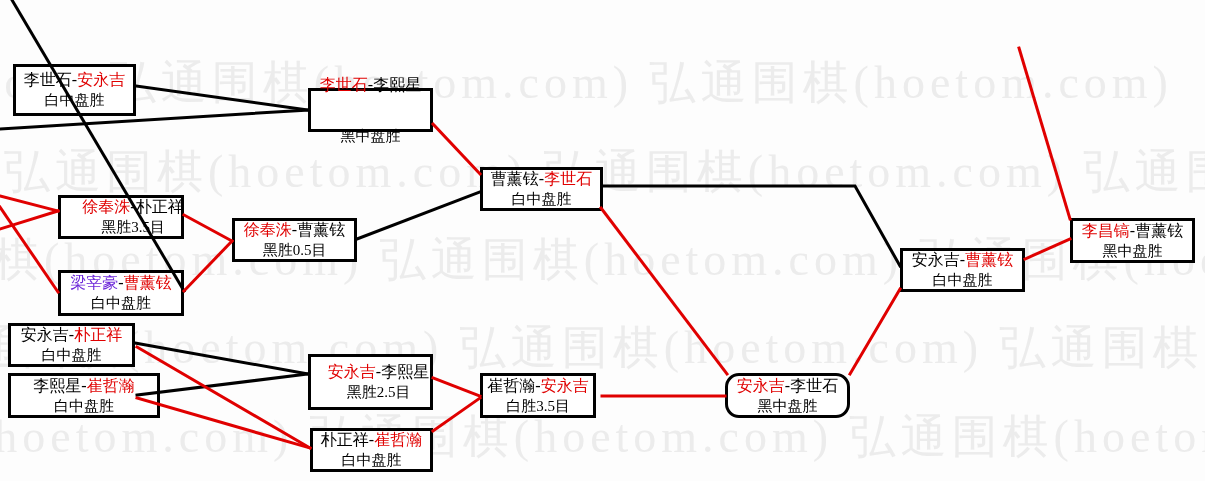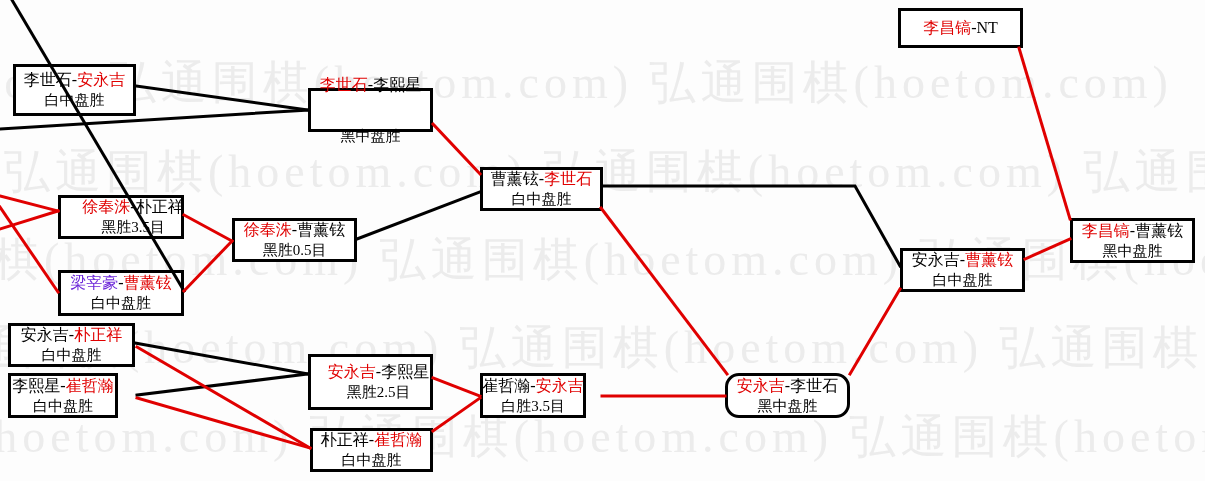--- a/index.html
+++ b/index.html
@@ -63,54 +63,50 @@
   <div class="match" style="left:58px;top:270px;width:126px;height:46px;">
     <div class="names"><span style="color: #6d28d9;">梁宰豪</span><span>-</span><span style="color: rgb(224, 0, 0);">曹薰铉</span></div>
     <div class="result">白中盘胜</div>
   </div>
 
   <div class="match" style="left:8px;top:323px;width:127px;height:44px;">
     <div class="names"><span style="color: rgb(0, 0, 0);">安永吉</span><span>-</span><span style="color: rgb(224, 0, 0);">朴正祥</span></div>
     <div class="result">白中盘胜</div>
   </div>
 
-  <div class="match" style="left:8px;top:373px;width:110px;height:45px;">
+  <div class="match" style="left:8px;top:373px;width:152px;height:45px;">
     <div class="names"><span style="color: rgb(0, 0, 0);">李熙星</span><span>-</span><span style="color: rgb(224, 0, 0);">崔哲瀚</span></div>
     <div class="result">白中盘胜</div>
   </div>
 
   <div class="match" style="left:308px;top:354px;width:125px;height:56px;padding-left:16px;">
     <div class="names"><span style="color: rgb(224, 0, 0);">安永吉</span><span>-</span><span style="color: rgb(0, 0, 0);">李熙星</span></div>
     <div class="result">黑胜2.5目</div>
   </div>
 
-  <div class="match" style="left:480px;top:373px;width:106px;height:45px;">
+  <div class="match" style="left:480px;top:373px;width:116px;height:45px;">
     <div class="names"><span style="color: rgb(0, 0, 0);">崔哲瀚</span><span>-</span><span style="color: rgb(224, 0, 0);">安永吉</span></div>
     <div class="result">白胜3.5目</div>
   </div>
 
   <div class="match" style="left:310px;top:428px;width:123px;height:44px;">
     <div class="names"><span style="color: rgb(0, 0, 0);">朴正祥</span><span>-</span><span style="color: rgb(224, 0, 0);">崔哲瀚</span></div>
     <div class="result">白中盘胜</div>
   </div>
 
   <div class="match" style="left:725px;top:373px;width:125px;height:45px;border-radius:14px;">
     <div class="names"><span style="color: rgb(224, 0, 0);">安永吉</span><span>-</span><span style="color: rgb(0, 0, 0);">李世石</span></div>
     <div class="result">黑中盘胜</div>
   </div>
 
   <div class="match" style="left:900px;top:248px;width:125px;height:44px;">
     <div class="names"><span style="color: rgb(0, 0, 0);">安永吉</span><span>-</span><span style="color: rgb(224, 0, 0);">曹薰铉</span></div>
     <div class="result">白中盘胜</div>
   </div>
 
-  <div class="match" style="left:898px;top:8px;width:125px;height:40px;">
-    <div class="names"><span style="color: rgb(224, 0, 0);">李昌镐</span><span>-</span><span style="color: rgb(0, 0, 0);">NT</span></div>
-
-  </div>
 
   <div class="match" style="left:1070px;top:218px;width:125px;height:45px;">
     <div class="names"><span style="color: rgb(224, 0, 0);">李昌镐</span><span>-</span><span style="color: rgb(0, 0, 0);">曹薰铉</span></div>
     <div class="result">黑中盘胜</div>
   </div>
 
   <svg class="wires" width="1205" height="481" viewBox="0 0 1205 481">
 
     <line x1="12" y1="0" x2="184" y2="291" stroke="#000" stroke-width="3"></line>
     <line x1="136" y1="86" x2="308" y2="110" stroke="#000" stroke-width="3"></line>

